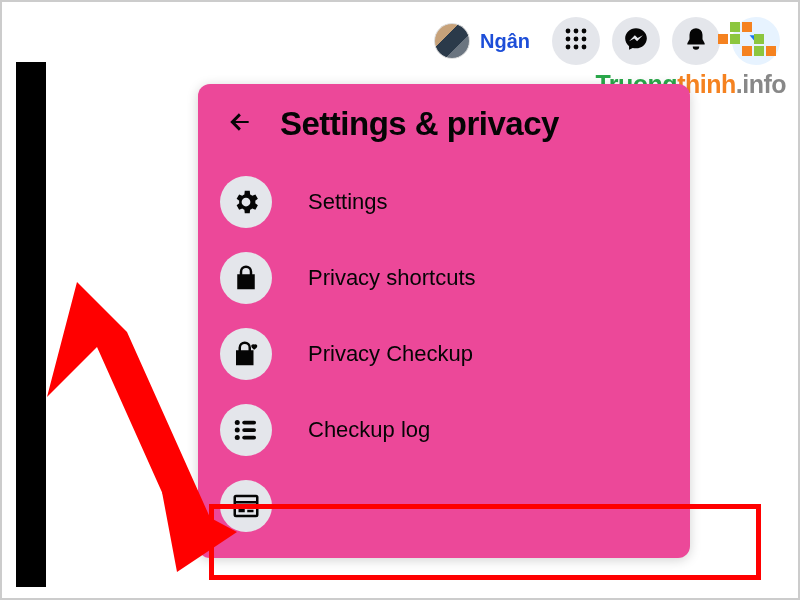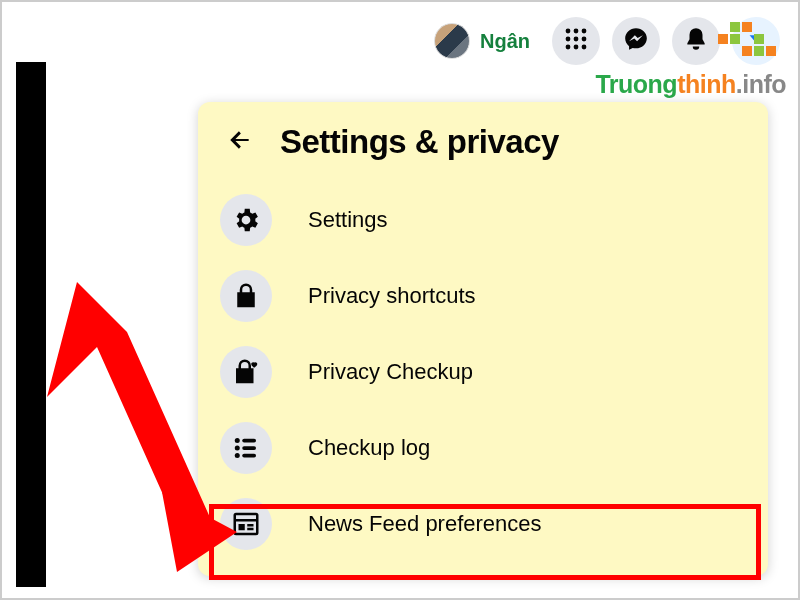--- a/index.html
+++ b/index.html
@@ -5,29 +5,29 @@
   * { box-sizing: border-box; }
   html, body { margin:0; padding:0; width:800px; height:600px; font-family:Helvetica, Arial, sans-serif; background:#fff; overflow:hidden; }
   
   .frame { position:absolute; top:0; left:0; width:800px; height:600px; border:2px solid #ccc; }
   
   .sidebar-dark { position:absolute; left:14px; top:60px; width:30px; height:525px; background:#000; }
   
   .topbar { position:absolute; top:14px; right:18px; height:50px; display:flex; align-items:center; gap:12px; }
   .profile { display:flex; align-items:center; gap:10px; padding:4px 10px; border-radius:22px; cursor:pointer; }
   .avatar { width:36px; height:36px; border-radius:50%; background:linear-gradient(135deg,#c7a27a 35%,#2b3a4a 35%,#2b3a4a 65%,#6b7580 65%); border:1px solid #ddd; }
-  .profile-name { font-size:20px; font-weight:600; color:#15803d; }
+  .profile-name { font-size:20px; font-weight:600; color:#1d4ed8; }
   .top-btn { width:48px; height:48px; border-radius:50%; background:#e4e6eb; display:flex; align-items:center; justify-content:center; cursor:pointer; }
   .top-btn.open { background:#e7f3ff; }
   
   .watermark { position:absolute; top:20px; right:12px; text-align:right; pointer-events:none; }
   .wm-blocks { display:inline-block; }
   .wm-text { font-size:25px; font-weight:700; letter-spacing:-0.5px; }
   
-  .panel { position:absolute; top:100px; left:196px; width:570px; background:#fef9c3; border-radius:12px; box-shadow:0 2px 12px rgba(0,0,0,0.18); padding:12px 10px 14px 10px; }
+  .panel { position:absolute; top:82px; left:196px; width:492px; background:#ec4899; border-radius:12px; box-shadow:0 2px 12px rgba(0,0,0,0.18); padding:12px 10px 14px 10px; }
   .panel-header { display:flex; align-items:center; gap:18px; padding:6px 8px 18px 10px; }
   .back-btn { width:44px; height:44px; border-radius:50%; display:flex; align-items:center; justify-content:center; cursor:pointer; }
   .panel-title { font-size:33px; font-weight:800; color:#050505; letter-spacing:-0.5px; }
   
   .menu-item { display:flex; align-items:center; gap:36px; padding:12px 12px; border-radius:10px; cursor:pointer; }
   .item-icon { width:52px; height:52px; border-radius:50%; background:#e4e6eb; display:flex; align-items:center; justify-content:center; flex:0 0 52px; }
   .item-label { font-size:22px; font-weight:500; color:#050505; }
   
   .highlight { position:absolute; border:5px solid #ff0000; pointer-events:none; }
   
@@ -160,21 +160,20 @@
       </div>
       <div class="item-label">Checkup log</div>
     </div>
 
     <div class="menu-item">
       <div class="item-icon">
         <svg width="30" height="30" viewBox="0 0 24 24">
             <path fill="#050505" d="M4 3h16a2 2 0 0 1 2 2v14a2 2 0 0 1-2 2H4a2 2 0 0 1-2-2V5a2 2 0 0 1 2-2zm0 2v3h16V5zm0 5v9h16v-9zm2 2h5v5H6zm7 0h5v2h-5zm0 3h5v2h-5z"></path>
           </svg>
       </div>
-      <div class="item-label">News Feed preferences</div>
     </div>
   </div>
 
   <div class="highlight" style="left:207px; top:502px; width:552px; height:76px;"></div>
 
   <div class="arrow" style="left:40px; top:280px;">
     <svg width="200" height="290" viewBox="0 0 200 290">
       <polygon fill="#ff0000" points="35,0 85,50 170,240 140,255 55,65 5,115"></polygon>
       <polygon fill="#ff0000" points="120,210 195,250 135,290"></polygon>
     </svg>

